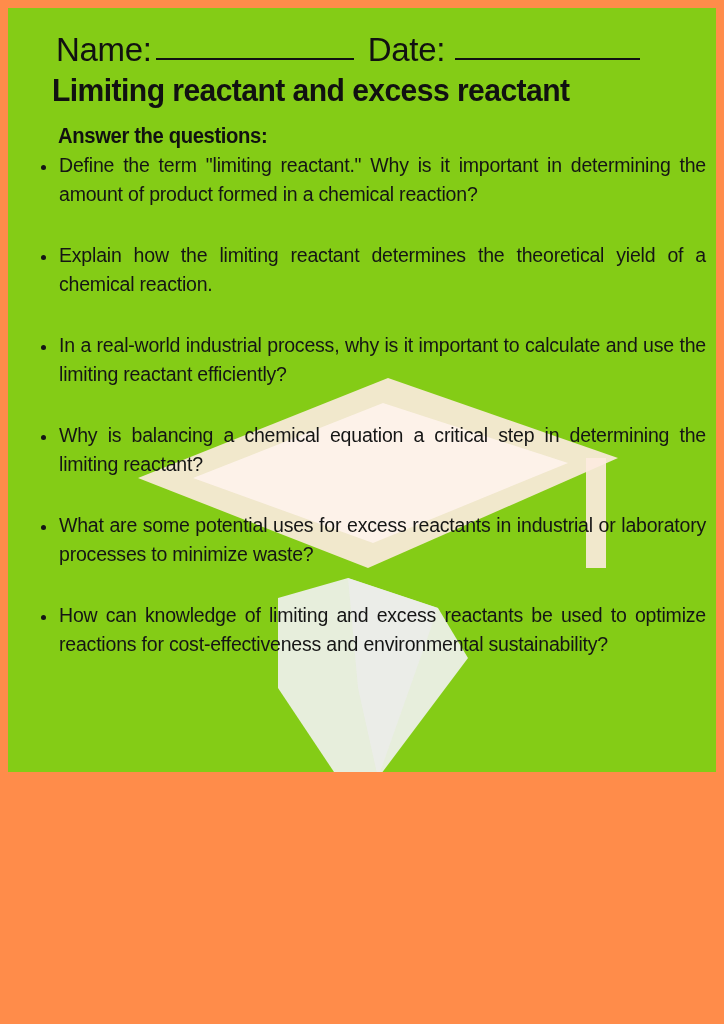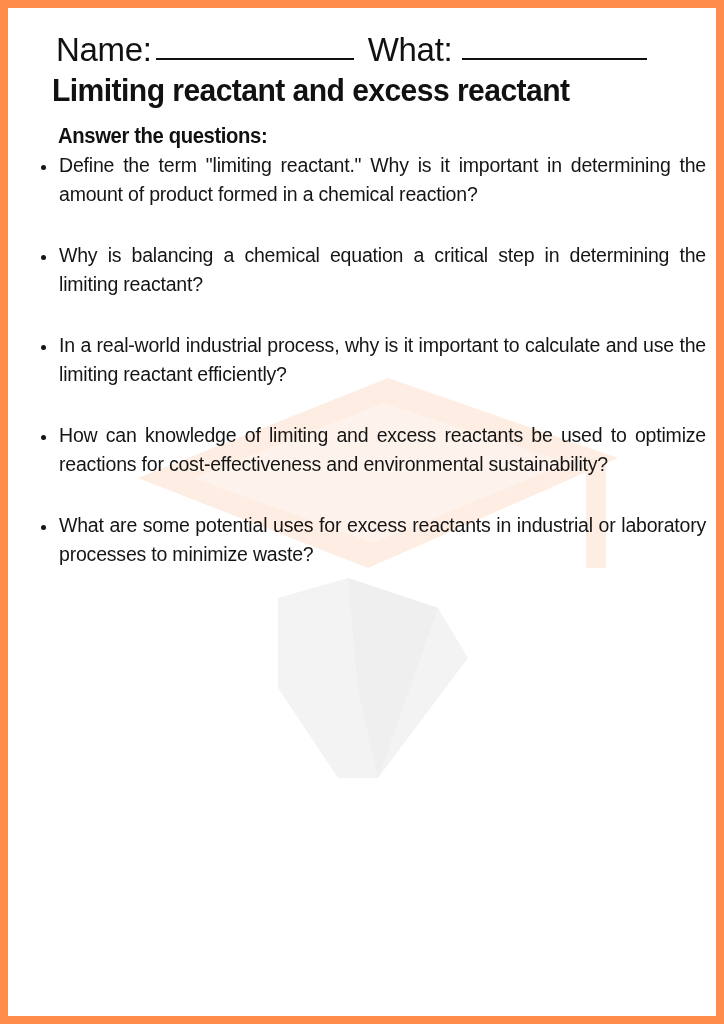--- a/index.html
+++ b/index.html
@@ -1,20 +1,20 @@
 <!DOCTYPE html>
 <html><head>
   <meta charset="utf-8">
   <style>
     * { box-sizing: border-box; margin: 0; padding: 0; }
     html, body { width: 724px; height: 1024px; background: #ff8c4a; overflow: hidden; }
     body { font-family: "Liberation Sans", "DejaVu Sans", sans-serif; color: #111; }
     .page {
-      position: absolute; left: 8px; top: 8px; width: 708px; height: 1008px;
-      background: #ffffff; overflow: hidden;
+      position: absolute; left: 8px; top: 8px; width: 708px; height: 764px;
+      background: #84cc16; overflow: hidden;
     }
     .watermark { position: absolute; left: 0; top: 0; width: 708px; height: 1008px; pointer-events: none; }
     .header-row {
       position: absolute; left: 48px; top: 14px; width: 640px; height: 44px;
       display: flex; align-items: flex-end;
       font-size: 33px; font-weight: 400; letter-spacing: -0.3px; line-height: 1;
     }
     .header-row .label { white-space: nowrap; }
     .blank-line { display: inline-block; height: 2px; background: #111; margin-bottom: 6px; }
     .name-line { width: 198px; margin-left: 4px; margin-right: 14px; }
@@ -51,39 +51,42 @@
     <polygon points="185,470 375,395 560,455 365,535" fill="#fef3ec" opacity="0.9"></polygon>
     <rect x="578" y="450" width="20" height="110" fill="#fdebe0" opacity="0.9"></rect>
 
     <polygon points="270,590 340,570 430,600 460,650 370,770 330,770 270,680" fill="#f2f2f2" opacity="0.9"></polygon>
     <polygon points="340,570 430,600 370,770 350,680" fill="#ececec" opacity="0.7"></polygon>
   </svg>
 
   <div class="header-row">
     <span class="label">Name:</span>
     <span class="blank-line name-line"></span>
-    <span class="label">What:</span>
+    <span class="label">Date:</span>
     <span class="blank-line date-line"></span>
   </div>
 
   <h1 class="title">Limiting reactant and excess reactant</h1>
 
   <h2 class="subtitle">Answer the questions:</h2>
 
   <ul class="questions">
     <li class="question">
         <span class="qtext">Define the term "limiting reactant." Why is it important in determining the amount of product formed in a chemical reaction?</span>
       </li>
     <li class="question">
-        <span class="qtext">Why is balancing a chemical equation a critical step in determining the limiting reactant?</span>
+        <span class="qtext">Explain how the limiting reactant determines the theoretical yield of a chemical reaction.</span>
       </li>
     <li class="question">
         <span class="qtext">In a real-world industrial process, why is it important to calculate and use the limiting reactant efficiently?</span>
       </li>
     <li class="question">
-        <span class="qtext">How can knowledge of limiting and excess reactants be used to optimize reactions for cost-effectiveness and environmental sustainability?</span>
+        <span class="qtext">Why is balancing a chemical equation a critical step in determining the limiting reactant?</span>
       </li>
     <li class="question">
         <span class="qtext">What are some potential uses for excess reactants in industrial or laboratory processes to minimize waste?</span>
+      </li>
+    <li class="question">
+        <span class="qtext">How can knowledge of limiting and excess reactants be used to optimize reactions for cost-effectiveness and environmental sustainability?</span>
       </li>
   </ul>
 
 </div>
 
 </body></html>

